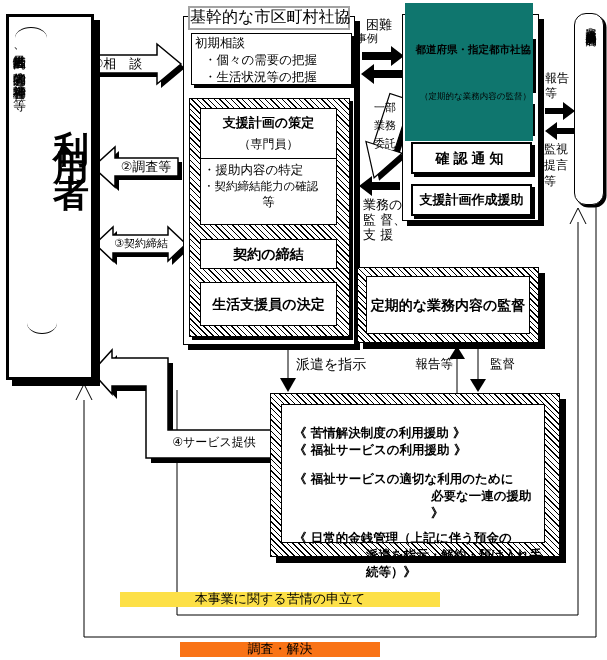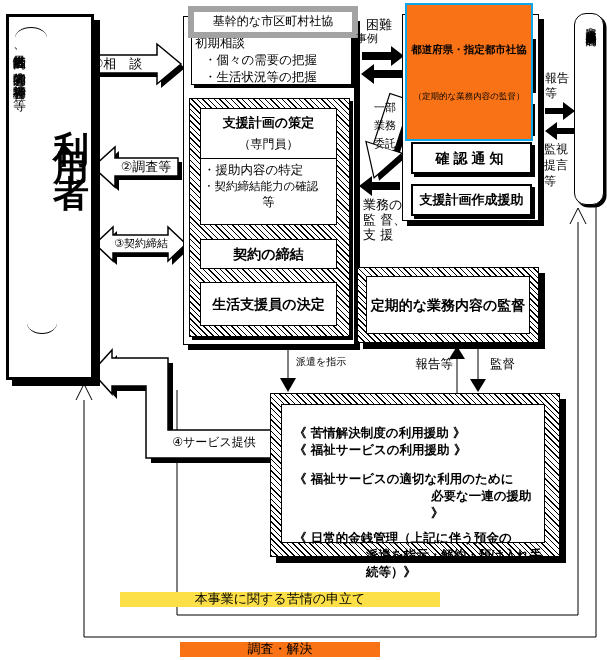--- a/index.html
+++ b/index.html
@@ -105,21 +105,21 @@
     <div class="abs" style="left:18px;top:306px;width:30px;height:10px;border-bottom:1.5px solid #000;border-radius:0 0 50% 50%/0 0 100% 100%;"></div>
     <div class="vert b" style="position:absolute;left:37px;top:84px;font-size:36px;letter-spacing:22px;">利用者</div>
   </div>
 
   <div class="lbl ctr" style="left:85px;top:57px;width:64px;font-size:13px;">①相　談</div>
   <div class="lbl ctr" style="left:113px;top:160px;width:66px;font-size:13px;">②調査等</div>
   <div class="lbl ctr" style="left:108px;top:238px;width:66px;font-size:11px;">③契約締結</div>
   <div class="lbl ctr" style="left:150px;top:436px;width:128px;font-size:12px;">④サービス提供</div>
 
   <div class="frame" style="left:183px;top:16px;width:170px;height:327px;"></div>
-  <div class="lbl ctr" style="left:188px;top:6px;width:158px;height:20px;border:6px solid #a3a3a3;background:#fff;font-size:12px;line-height:18px;">基幹的な市区町村社協</div>
+  <div class="lbl ctr" style="left:188px;top:6px;width:158px;height:20px;border:2px solid #a3a3a3;background:#fff;font-size:16px;line-height:18px;">基幹的な市区町村社協</div>
 
   <div class="whitebox shadow3" style="left:191px;top:33px;width:153px;height:48px;font-size:12.5px;padding:1px 3px;">
     <div>初期相談</div>
     <div style="padding-left:9px;">・個々の需要の把握</div>
     <div style="padding-left:9px;">・生活状況等の把握</div>
   </div>
 
   <div class="hatch shadow3" style="left:189px;top:98px;width:159px;height:237px;"></div>
 
   <div class="whitebox" style="left:200px;top:108px;width:135px;height:115px;font-size:12.5px;">
@@ -128,33 +128,33 @@
     <div style="border-top:1px solid #000;padding:3px 2px 0;">
       <div>・援助内容の特定</div>
       <div style="font-size:11.5px;">・契約締結能力の確認</div>
       <div class="ctr">等</div>
     </div>
   </div>
 
   <div class="whitebox ctr b" style="left:200px;top:239px;width:135px;height:28px;font-size:14px;line-height:28px;">契約の締結</div>
   <div class="whitebox ctr b" style="left:200px;top:282px;width:135px;height:42px;font-size:14px;line-height:42px;">生活支援員の決定</div>
 
-  <div class="lbl" style="left:296px;top:356px;font-size:10px;">派遣を指示</div>
+  <div class="lbl" style="left:296px;top:356px;font-size:14px;">派遣を指示</div>
 
   <div class="lbl" style="left:366px;top:18px;font-size:13px;">困難</div>
   <div class="lbl" style="left:356px;top:33px;font-size:11px;">事例</div>
   <div class="lbl ctr" style="left:372px;top:99px;width:26px;font-size:11px;line-height:18px;">一部
 業務
 委託</div>
   <div class="lbl" style="left:363px;top:197px;font-size:13px;line-height:15px;">業務の
 監 督、
 支 援</div>
 
   <div class="frame" style="left:402px;top:14px;width:135px;height:205px;"></div>
-  <div class="lbl ctr" style="left:405px;top:3px;width:124px;border:2px solid #0ea5e9;background:#f97316;padding:1px 0;">
+  <div class="lbl ctr" style="left:405px;top:3px;width:124px;border:2px solid #0f766e;background:#0f766e;padding:1px 0;text-align:right;">
     <div class="b" style="font-size:10.5px;">都道府県・指定都市社協</div>
     <div style="font-size:8.5px;">（定期的な業務内容の監督）</div>
   </div>
 
   <div class="hatch shadow3" style="left:410px;top:36px;width:121px;height:52px;"></div>
   <div class="whitebox ctr" style="left:416px;top:41px;width:109px;height:42px;border-width:1px;">
     <div class="b" style="font-size:13px;padding-top:3px;">契約締結審査会</div>
     <div style="font-size:9px;">（契約締結能力審査等）</div>
   </div>
 

